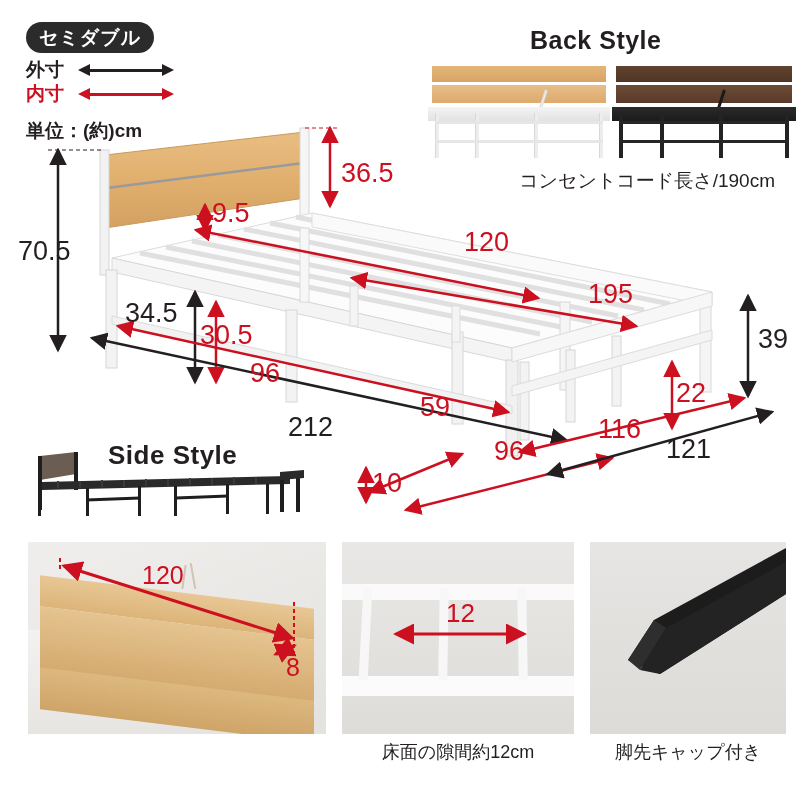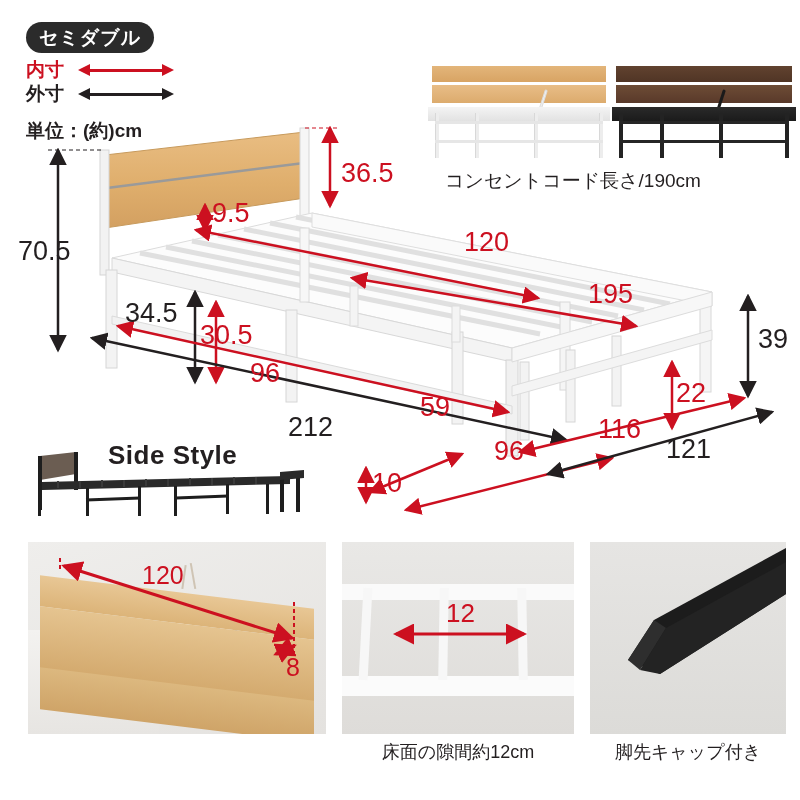--- a/index.html
+++ b/index.html
@@ -46,21 +46,21 @@
   .legend-unit { font-size: 19px; font-weight: bold; margin-top: 12px; }
 
   
   .head-title {
     position: absolute; font-size: 25px; font-weight: bold;
     letter-spacing: 0.5px;
   }
   #back-style-title { left: 530px; top: 26px; }
   #side-style-title { left: 108px; top: 440px; font-size: 26px; }
 
-  .caption { position: absolute; font-size: 19px; text-align: left; }
+  .caption { position: absolute; font-size: 19px; text-align: right; }
   #cord-caption { left: 445px; top: 168px; width: 330px; }
 
   
   .bs-photo { position: absolute; top: 62px; height: 98px; }
   #bs-photo-white { left: 428px; width: 182px; }
   #bs-photo-black { left: 612px; width: 184px; }
 
   .bedmini { position: absolute; inset: 0; }
   .bm-hb { position: absolute; left: 2%; right: 2%; top: 4%; height: 38%; }
   .bm-hb .plank { position: absolute; left: 0; right: 0; }
@@ -147,38 +147,39 @@
 </style>
 </head>
 <body>
 
 <div class="page">
 
   <div class="size-badge">セミダブル</div>
 
   <div class="legend">
     <div class="legend-row">
+      <span class="legend-label outer">外寸</span>
+      <span class="legend-arrow outer">
+        <span class="head l"></span>
+          <span class="bar"></span>
+          <span class="head r"></span>
+      </span>
+    </div>
+    <div class="legend-row">
       <span class="legend-label inner">内寸</span>
       <span class="legend-arrow inner">
         <span class="head l"></span>
           <span class="bar"></span>
           <span class="head r"></span>
       </span>
     </div>
-    <div class="legend-row">
-      <span class="legend-label outer">外寸</span>
-      <span class="legend-arrow outer">
-        <span class="head l"></span>
-          <span class="bar"></span>
-          <span class="head r"></span>
-      </span>
-    </div>
     <div class="legend-unit">単位：(約)cm</div>
   </div>
 
+  <div class="head-title" id="back-style-title">Back Style</div>
 
   <div class="bs-photo" id="bs-photo-white">
     <div class="bedmini">
       <div class="bm-hb">
           <div class="plank p1"></div>
           <div class="plank p2"></div>
         </div>
       <div class="bm-cord" style="left:62%"></div>
       <div class="bm-deck"></div>
       <div class="bm-leg" style="left:4%"></div>

